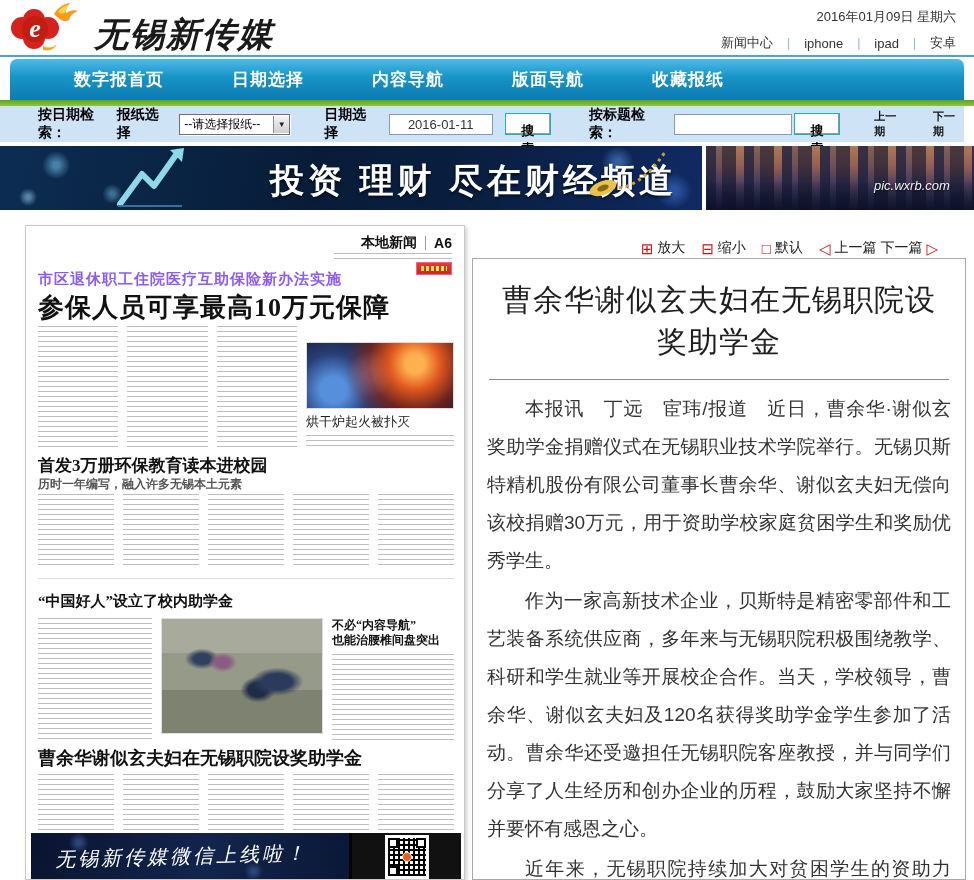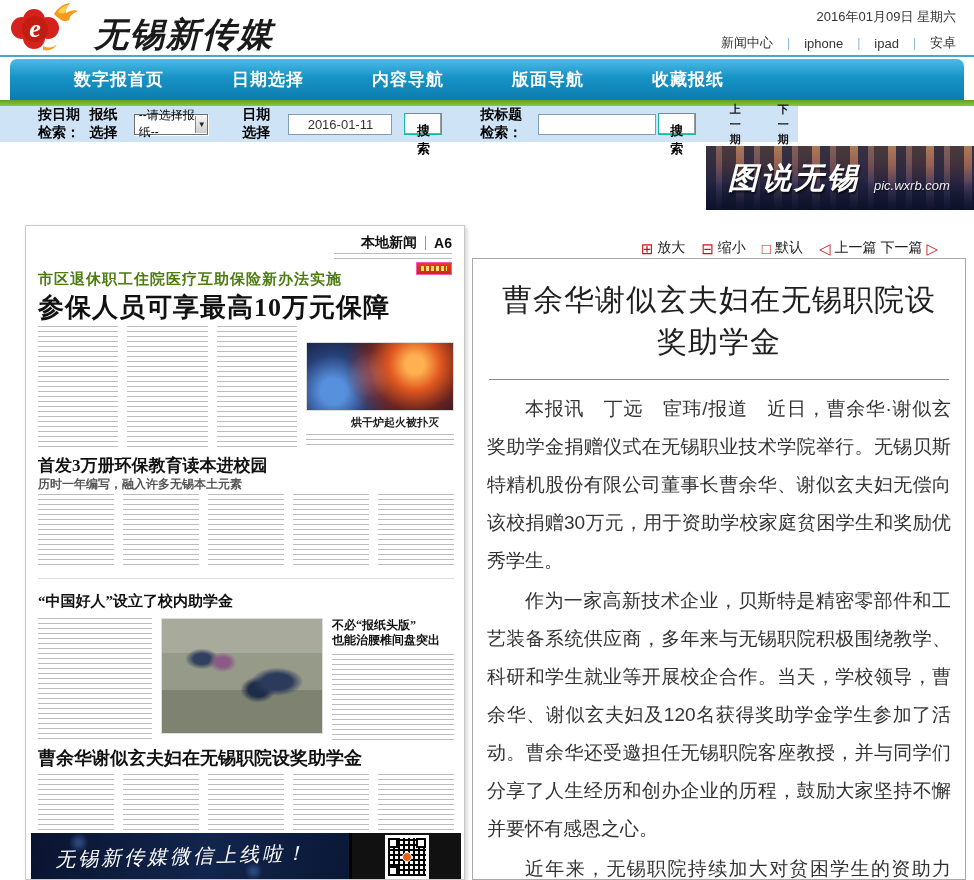--- a/index.html
+++ b/index.html
@@ -24,21 +24,21 @@
   
   .navbar { position:absolute; left:10px; top:59px; width:954px; height:41px;
             background:linear-gradient(#4cbbe8 0%, #1793c6 45%, #0d7cb0 100%);
             border-radius:7px 7px 0 0; display:flex; align-items:center; }
   .navbar .nav-item { color:#fff; font-size:17px; font-weight:bold; cursor:pointer; margin-left:68px; letter-spacing:1px; }
   .navbar .nav-item:first-child { margin-left:64px; }
   .green-stripe { position:absolute; left:0; top:100px; width:974px; height:6px;
             background:linear-gradient(#5ea321, #8cc63e); }
 
   
-  .searchrow { position:absolute; left:0; top:106px; width:798px; height:36px; background:#cfe3f6;
+  .searchrow { position:absolute; left:0; top:106px; width:964px; height:36px; background:#cfe3f6;
             display:flex; align-items:center; font-size:14px; color:#000; }
   .lbl { font-weight:bold; }
   .sel-box { width:118px; height:21px; background:#fff; border:1px solid #6f6f6f; display:flex; align-items:center;
             justify-content:space-between; padding-left:4px; font-size:12px; cursor:pointer; box-shadow:1px 1px 0 #fff; }
   .sel-arrow { width:16px; height:17px; background:linear-gradient(#f4f4f4,#cfcfcf); border-left:1px solid #888;
             display:flex; align-items:center; justify-content:center; font-size:8px; color:#222; }
   .txt-input { height:21px; border:1px solid #7f9db9; background:#fff; font-size:13px; color:#333;
             font-family:"Liberation Sans",sans-serif; padding:0 4px; }
   .date-input { width:104px; text-align:center; }
   .title-input { width:118px; }
@@ -74,33 +74,33 @@
             display:flex; align-items:center; gap:8px; }
   .pg-head .vsep { width:1px; height:14px; background:#999; }
   .pg-meta { position:absolute; right:12px; top:27px; width:118px; height:6px;
             background:repeating-linear-gradient(90deg,#b5b5b5 0 7px, transparent 7px 10px); }
   .pg-badge { position:absolute; right:12px; top:36px; width:36px; height:13px;
             background:linear-gradient(#e8401c,#c52b10); border-radius:1px;
             box-shadow:inset 0 0 0 1px #f5b; display:flex; align-items:center; justify-content:center; }
   .pg-badge i { display:block; width:26px; height:5px;
             background:repeating-linear-gradient(90deg,#ffe46a 0 3px, transparent 3px 5px); }
   .np-serif { font-family:"Liberation Serif",serif; }
-  .a1-kicker { position:absolute; left:12px; top:44px; font-size:15px; font-weight:bold; color:#4d7c0f; letter-spacing:1px; }
+  .a1-kicker { position:absolute; left:12px; top:44px; font-size:15px; font-weight:bold; color:#8b5cf6; letter-spacing:1px; }
   .a1-head { position:absolute; left:12px; top:64px; font-size:26px; font-weight:bold; color:#111; letter-spacing:1px; }
   .a1-body { position:absolute; left:12px; top:100px; width:416px; height:122px; display:flex; gap:9px; }
   .sim { background:repeating-linear-gradient(#bdbdbd 0 1px, transparent 1px 5px); }
   .simcol { flex:1; }
   .photo-col { width:148px; display:flex; flex-direction:column; }
   .fire-photo { width:148px; height:70px; margin-top:16px; border:1px solid #ddd;
             background:
               radial-gradient(circle at 74% 32%, #ffb050 0 8%, rgba(235,90,30,.95) 22%, rgba(160,40,20,.6) 40%, transparent 60%),
               radial-gradient(circle at 18% 72%, rgba(90,150,230,.95) 0 10%, rgba(60,100,190,.5) 28%, transparent 50%),
               radial-gradient(circle at 44% 48%, rgba(235,240,255,.55) 0 6%, transparent 26%),
               #131a30; }
-  .fire-caption { font-size:11px; font-weight:bold; color:#222; margin-top:4px;margin-left:45px; }
+  .fire-caption { font-size:13px; font-weight:normal; color:#222; margin-top:4px; }
   .fire-sub { height:14px; margin-top:4px; }
 
   .a2-head { position:absolute; left:12px; top:228px; font-size:17px; font-weight:bold; color:#111; }
   .a2-sub { position:absolute; left:12px; top:250px; font-size:12px; font-weight:bold; color:#555; }
   .a2-body { position:absolute; left:12px; top:268px; width:416px; height:72px; display:flex; gap:9px; }
 
   .a3-rule { position:absolute; left:12px; top:352px; width:416px; height:1px; background:#ddd; }
   .a3-head { position:absolute; left:12px; top:366px; font-size:15px; font-weight:bold; color:#111; }
   .a3-body { position:absolute; left:12px; top:392px; width:416px; height:122px; display:flex; gap:9px; }
   .aid-photo { width:162px; height:116px; border:1px solid #ddd;
@@ -210,22 +210,34 @@
     <span class="lbl" style="margin-left:34px">日期选择</span>
     <input class="txt-input date-input" style="margin-left: 12px;" value="2016-01-11">
     <button class="btn3d" style="margin-left:12px">搜索</button>
     <span class="lbl" style="margin-left:38px">按标题检索：</span>
     <input class="txt-input title-input" style="margin-left: 6px;" value="">
     <button class="btn3d" style="margin-left:2px">搜索</button>
     <span class="issue-link" style="margin-left:34px">上一期</span>
     <span class="issue-link" style="margin-left:28px">下一期</span>
   </div>
 
+  <div class="banner-fin">
+    <svg width="260" height="64" viewBox="0 0 260 64" style="position:absolute;left:0;top:0">
+      <polyline points="120,58 142,28 154,40 178,6" fill="none" stroke="#8fd8e8" stroke-width="6" stroke-linejoin="round" stroke-linecap="round"></polyline>
+      <polygon points="170,4 184,2 182,16" fill="#8fd8e8"></polygon>
+      <polyline points="118,60 182,60" stroke="#3b6f9c" stroke-width="2"></polyline>
+    </svg>
+    <span class="banner-fin-text">投资 理财 尽在财经频道</span>
+    <svg width="110" height="64" viewBox="0 0 110 64" style="position:absolute;left:575px;top:0">
+      <path d="M30 40 q30 10 60 -34" fill="none" stroke="#caa232" stroke-width="3" stroke-dasharray="3 4"></path>
+      <ellipse cx="28" cy="42" rx="14" ry="7" fill="#e8c24a" transform="rotate(-20 28 42)"></ellipse>
+      <ellipse cx="28" cy="42" rx="6" ry="3" fill="#8a6a10" transform="rotate(-20 28 42)"></ellipse>
+    </svg>
+  </div>
   <div class="banner-pic">
-    <span class="banner-pic-title">图说无锡</span>
     <span class="banner-pic-url">pic.wxrb.com</span>
   </div>
 
   <div class="pageimg">
     <div class="pg-head">
       <span>本地新闻</span>
       <span class="vsep"></span>
       <span>A6</span>
     </div>
     <div class="pg-meta sim"></div>
@@ -256,21 +268,21 @@
       <div class="simcol sim"></div>
     </div>
 
     <div class="a3-rule"></div>
     <div class="a3-head np-serif">“中国好人”设立了校内助学金</div>
     <div class="a3-body">
       <div class="simcol sim"></div>
       <div class="aid-photo"></div>
       <div class="a3r">
         <div class="a3r-head np-serif">
-          <div>不必“报纸头版”</div>
+          <div>不必“内容导航”</div>
           <div>也能治腰椎间盘突出</div>
         </div>
         <div class="a3r-sim sim"></div>
       </div>
     </div>
 
     <div class="a4-head np-serif">曹余华谢似玄夫妇在无锡职院设奖助学金</div>
     <div class="a4-body">
       <div class="simcol sim"></div>
       <div class="simcol sim"></div>

